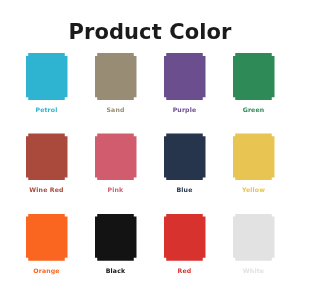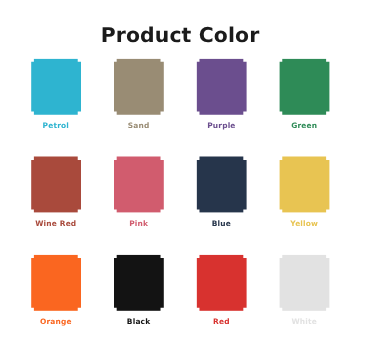--- a/index.html
+++ b/index.html
@@ -17,21 +17,21 @@
   .page {
     width: 300px;
     height: 300px;
     box-sizing: border-box;
     display: flex;
     flex-direction: column;
     background: #ffffff;
   }
   .title {
     text-align: center;
-    font-size: 17px;
+    font-size: 21px;
     font-weight: bold;
     color: #1b1b1b;
     letter-spacing: 0.1px;
     margin: 0;
     padding: 21px 0 0 0;
     line-height: 1.1;
     font-family: "DejaVu Sans", "Liberation Sans", sans-serif;
   }
   .swatch-grid {
     flex: 1 1 auto;

